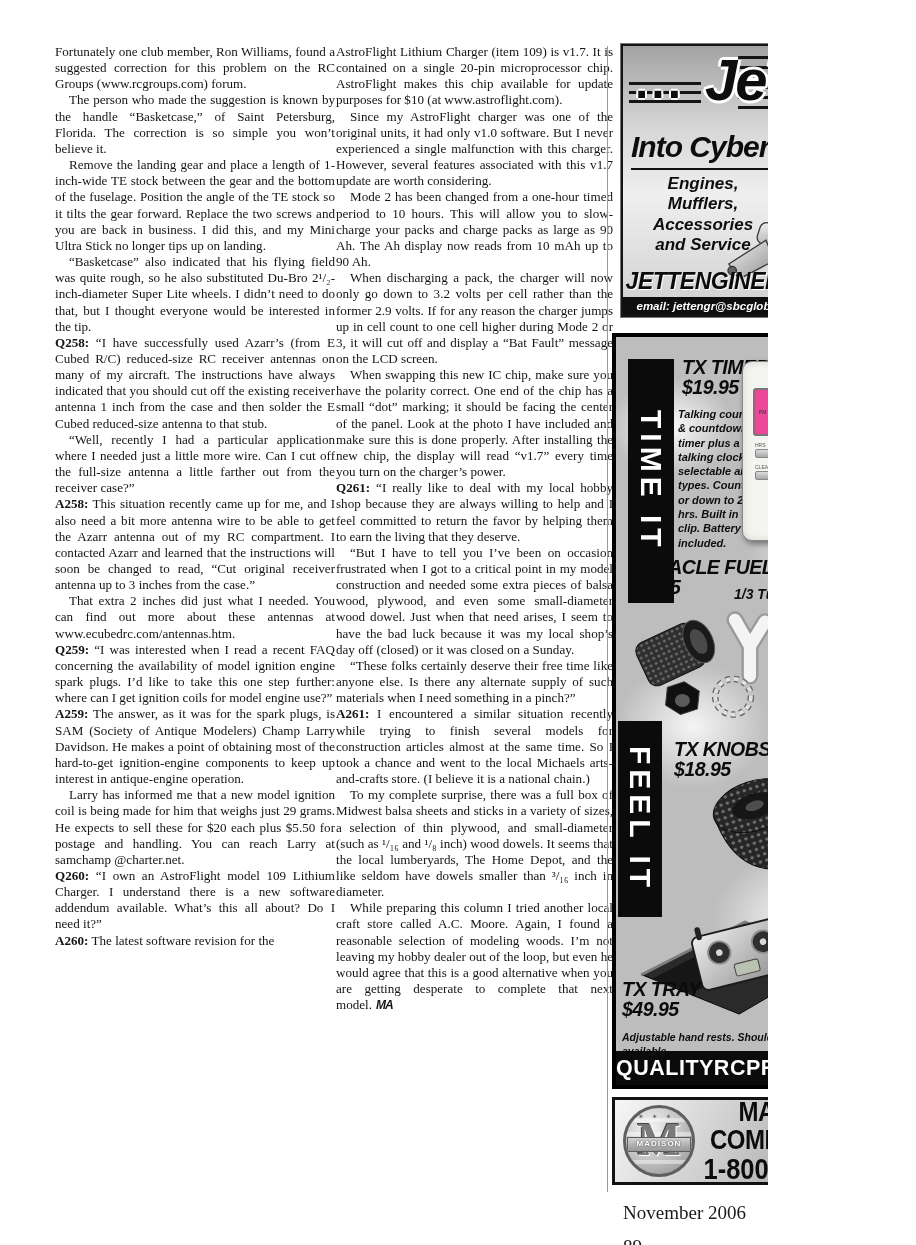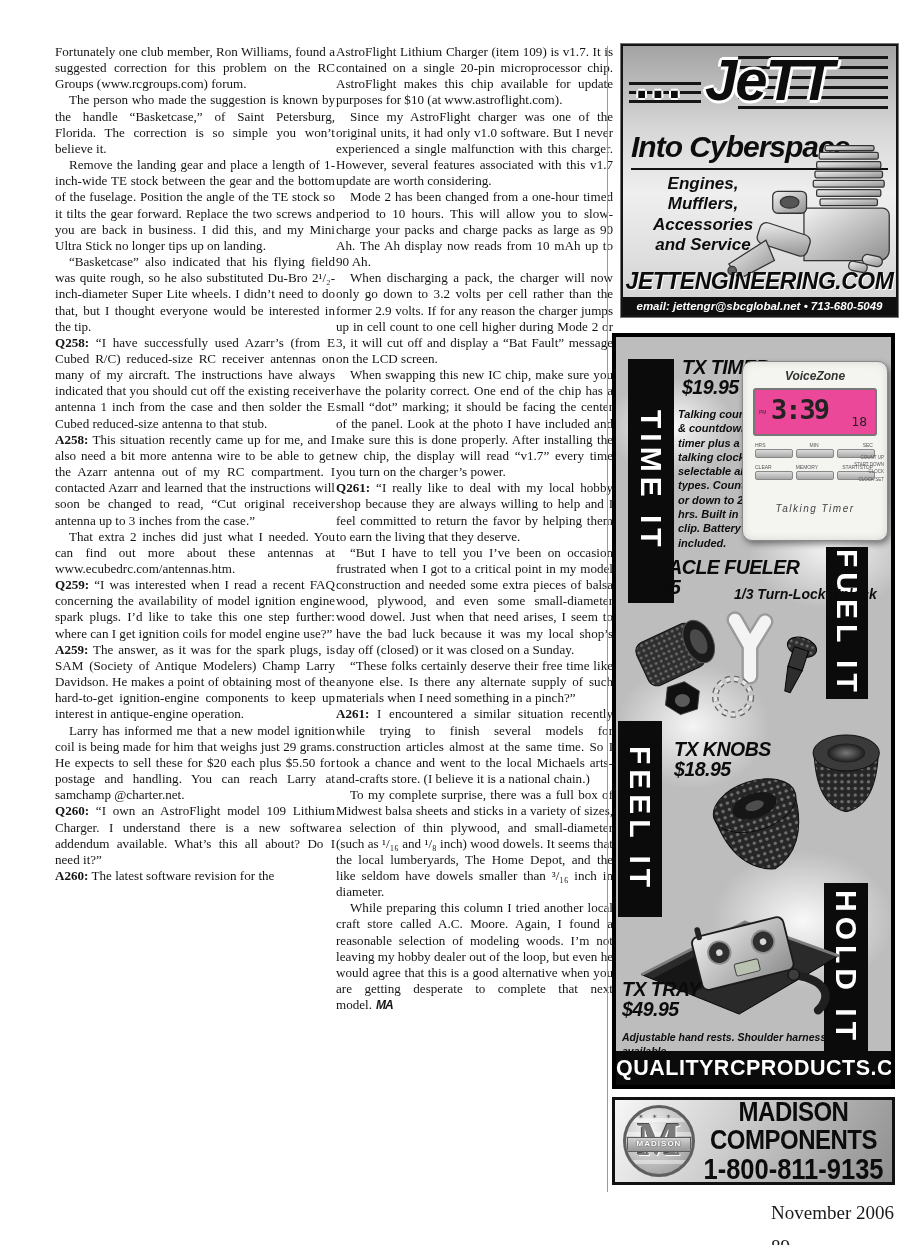--- a/index.html
+++ b/index.html
@@ -1,16 +1,16 @@
 <!DOCTYPE html>
 <html><head>
 <meta charset="utf-8">
 <style>
   html,body{margin:0;padding:0;background:#ffffff;}
-  .page{position:relative;width:916px;height:1245px;background:#fff;overflow:hidden;
+  .page{position:relative;width:768px;height:1245px;background:#fff;overflow:hidden;
         font-family:"Liberation Serif","DejaVu Serif",serif;color:#141414;}
   .col{position:absolute;top:44px;height:1170px;overflow:hidden;}
   #col1{left:55px;width:280px;}
   #col2{left:336px;width:277px;}
   .col p{margin:0;font-size:13.1px;line-height:16.15px;text-align:justify;}
   .ind{text-indent:14px;}
   .gap{margin-top:16px;}
   .qa{font-weight:bold;}
   .ma{font-family:"Liberation Sans",sans-serif;font-style:italic;font-weight:900;
       font-size:12px;letter-spacing:-1px;padding-left:4px;}
@@ -120,20 +120,21 @@
 <body>
 
 <div class="page">
 
   <div class="col" id="col1">
     <p class="p"><span>Fortunately one club member, Ron Williams, found a suggested correction for this problem on the RC Groups (www.rcgroups.com) forum.</span></p>
     <p class="ind"><span>The person who made the suggestion is known by the handle “Basketcase,” of Saint Petersburg, Florida. The correction is so simple you won’t believe it.</span></p>
     <p class="ind"><span>Remove the landing gear and place a length of 1-inch-wide TE stock between the gear and the bottom of the fuselage. Position the angle of the TE stock so it tilts the gear forward. Replace the two screws and you are back in business. I did this, and my Mini Ultra Stick no longer tips up on landing.</span></p>
     <p class="ind"><span>“Basketcase” also indicated that his flying field was quite rough, so he also substituted Du-Bro 2¹/₂-inch-diameter Super Lite wheels. I didn’t need to do that, but I thought everyone would be interested in the tip.</span></p>
     <p class="gap"><b class="qa">Q258:</b><span> “I have successfully used Azarr’s (from E Cubed R/C) reduced-size RC receiver antennas on many of my aircraft. The instructions have always indicated that you should cut off the existing receiver antenna 1 inch from the case and then solder the E Cubed reduced-size antenna to that stub.</span></p>
+    <p class="ind"><span>“Well, recently I had a particular application where I needed just a little more wire. Can I cut off the full-size antenna a little farther out from the receiver case?”</span></p>
     <p class="gap"><b class="qa">A258:</b><span> This situation recently came up for me, and I also need a bit more antenna wire to be able to get the Azarr antenna out of my RC compartment. I contacted Azarr and learned that the instructions will soon be changed to read, “Cut original receiver antenna up to 3 inches from the case.”</span></p>
     <p class="ind"><span>That extra 2 inches did just what I needed. You can find out more about these antennas at www.ecubedrc.com/antennas.htm.</span></p>
     <p class="gap"><b class="qa">Q259:</b><span> “I was interested when I read a recent FAQ concerning the availability of model ignition engine spark plugs. I’d like to take this one step further: where can I get ignition coils for model engine use?”</span></p>
     <p class="gap"><b class="qa">A259:</b><span> The answer, as it was for the spark plugs, is SAM (Society of Antique Modelers) Champ Larry Davidson. He makes a point of obtaining most of the hard-to-get ignition-engine components to keep up interest in antique-engine operation.</span></p>
     <p class="ind"><span>Larry has informed me that a new model ignition coil is being made for him that weighs just 29 grams. He expects to sell these for $20 each plus $5.50 for postage and handling. You can reach Larry at samchamp @charter.net.</span></p>
     <p class="gap"><b class="qa">Q260:</b><span> “I own an AstroFlight model 109 Lithium Charger. I understand there is a new software addendum available. What’s this all about? Do I need it?”</span></p>
     <p class="gap"><b class="qa">A260:</b><span> The latest software revision for the</span></p>
   </div>
 
   <div class="col" id="col2">

